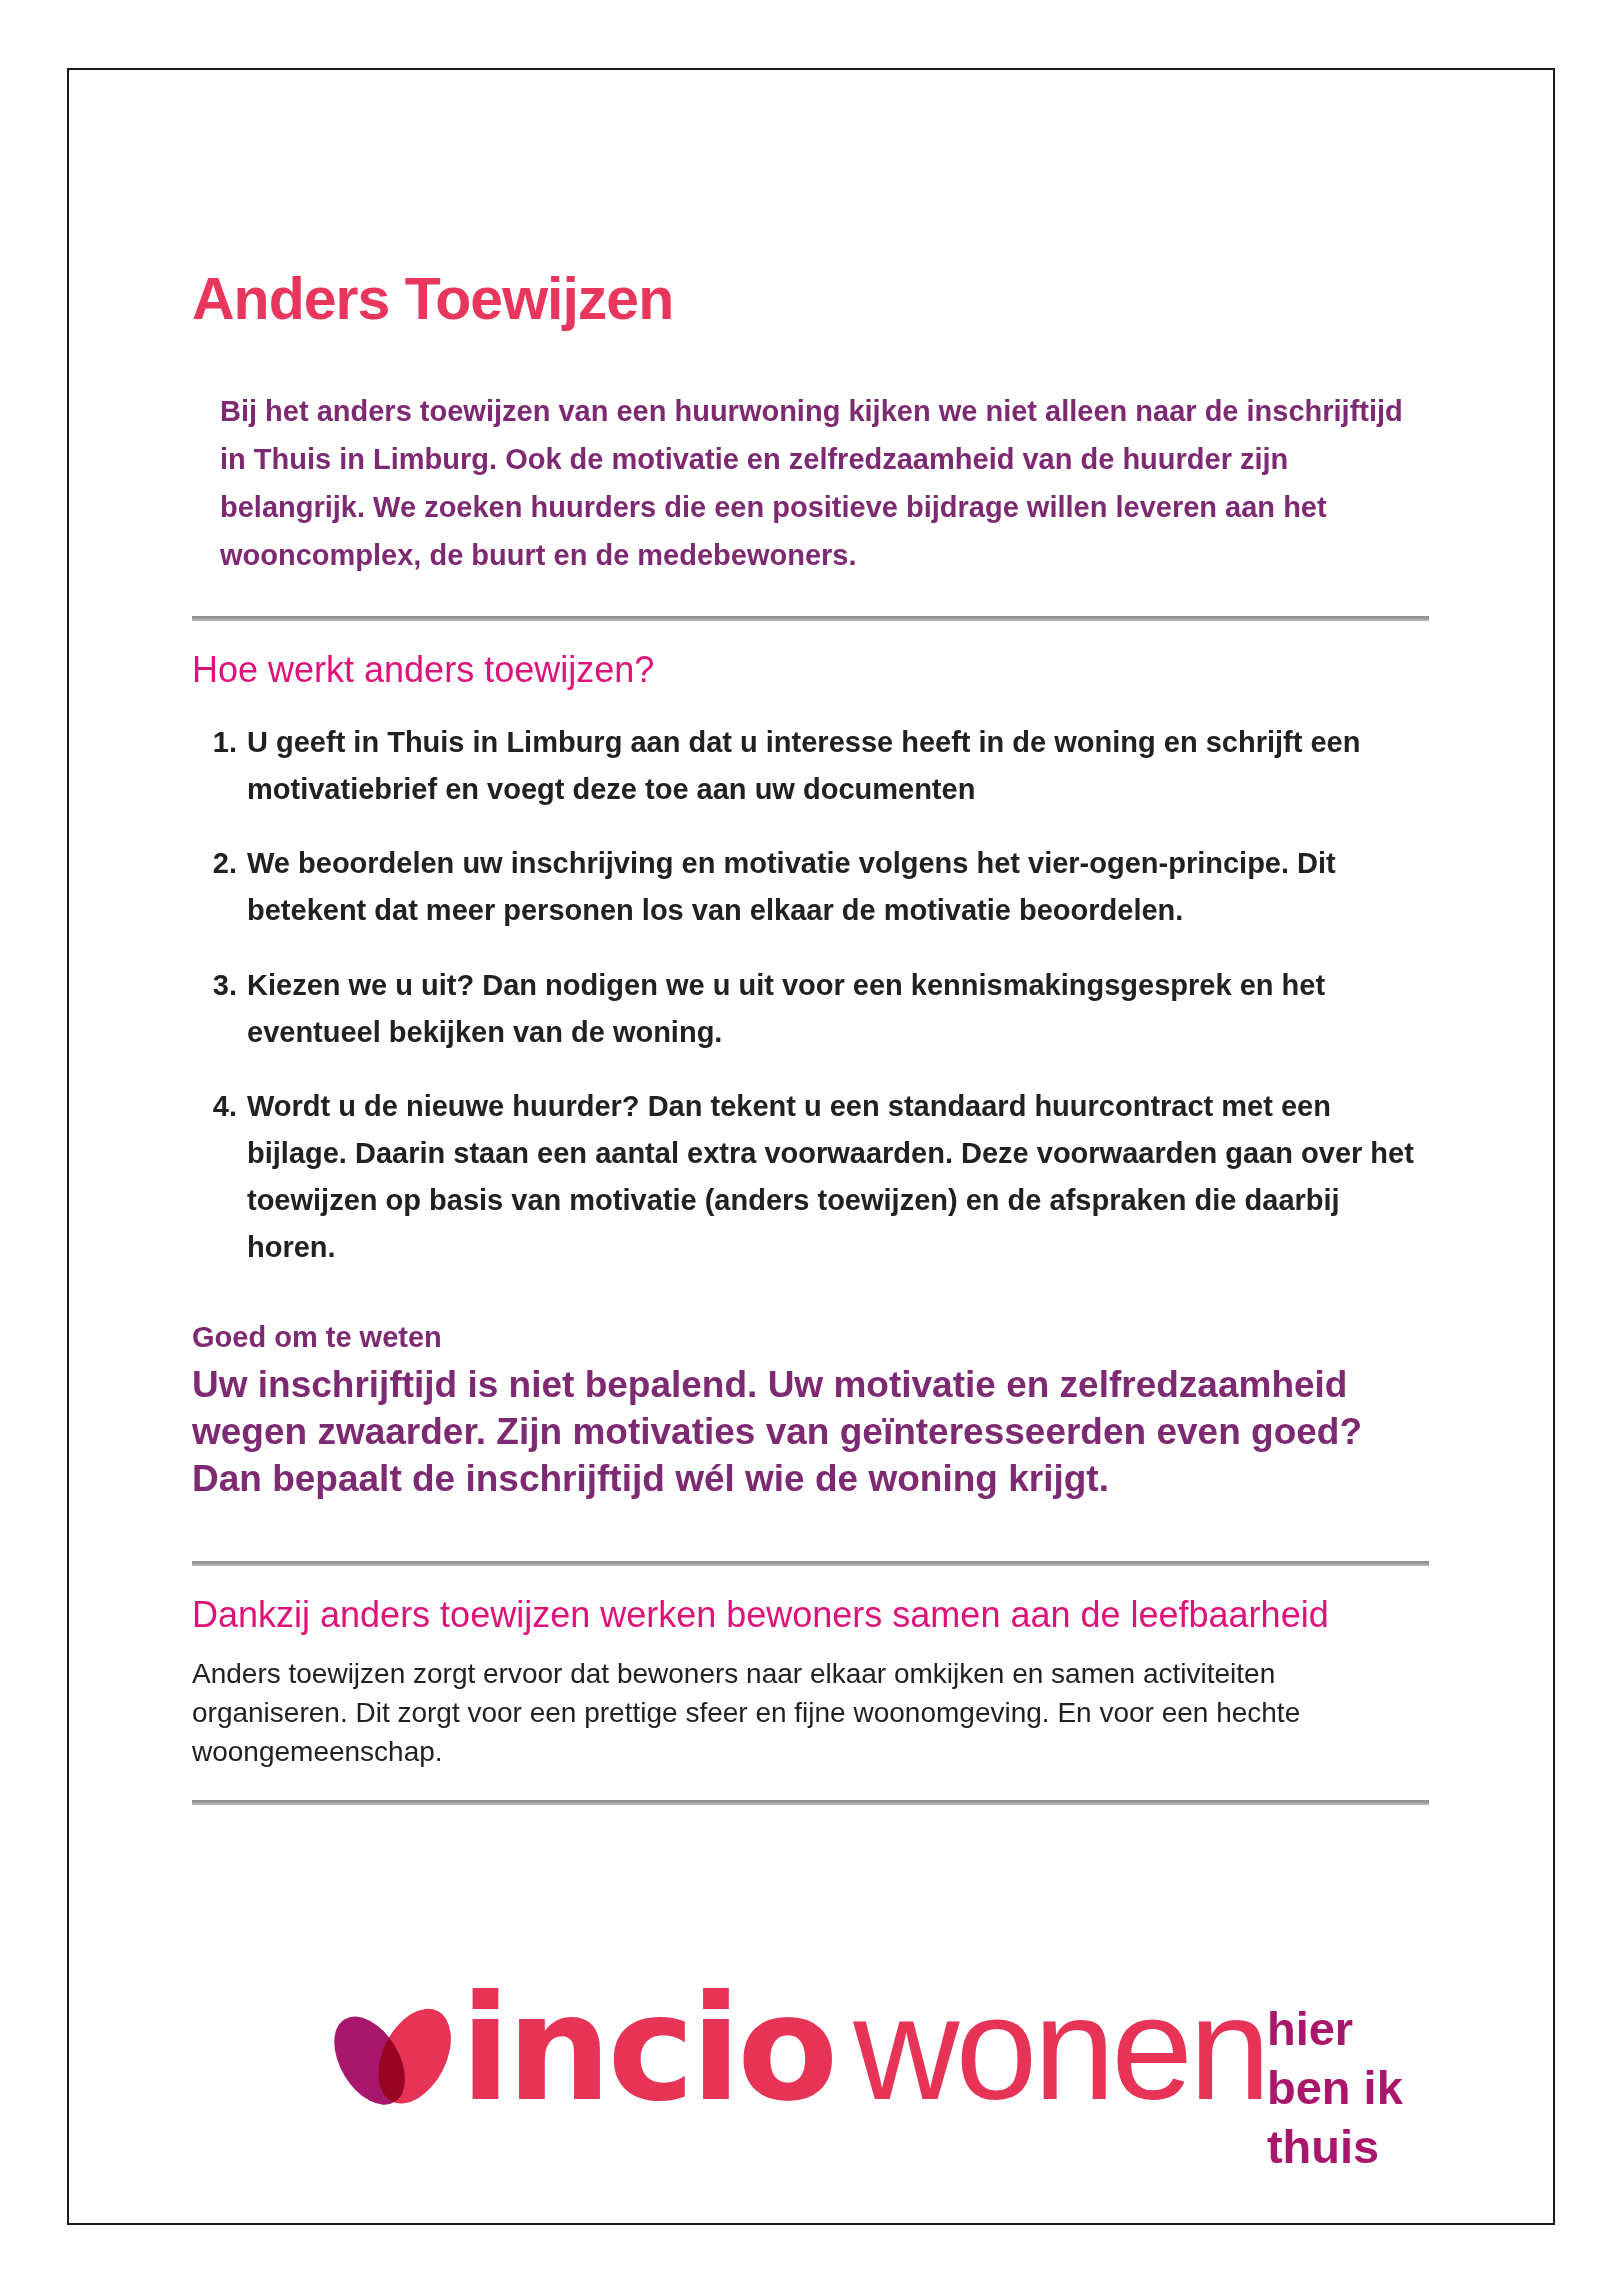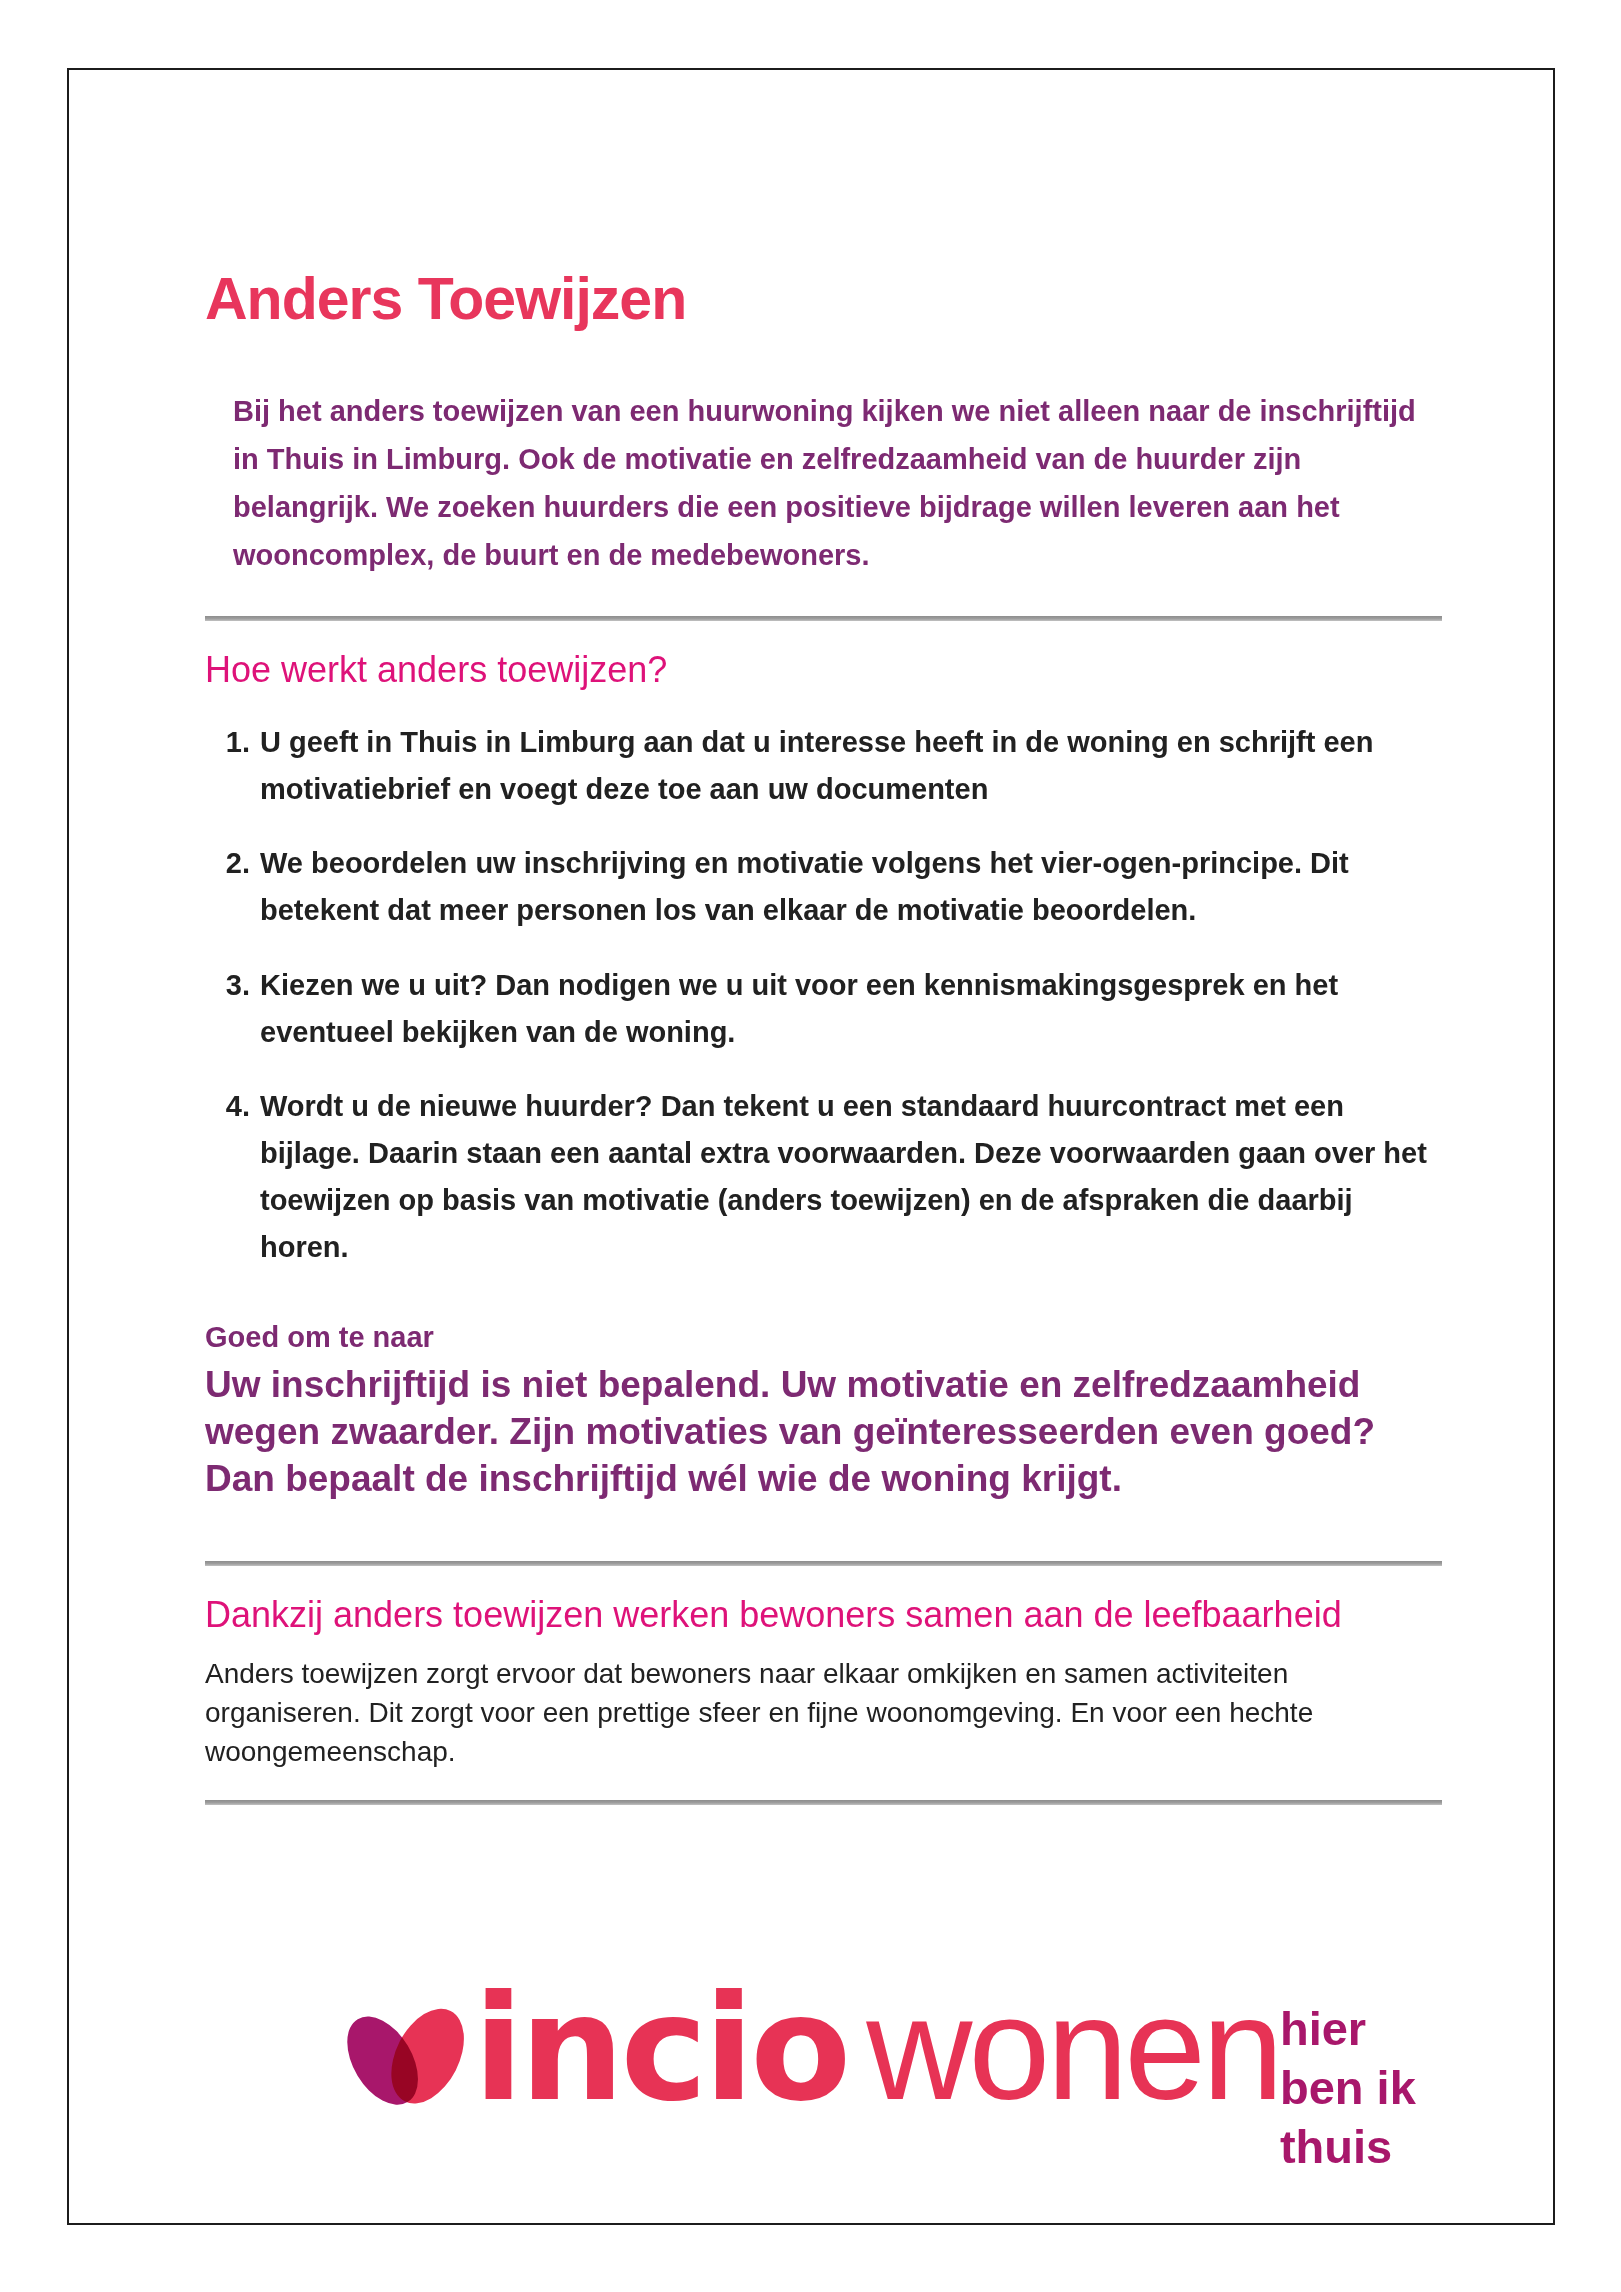--- a/index.html
+++ b/index.html
@@ -22,21 +22,21 @@
   }
   .frame{
     position:absolute;
     left:67px;top:68px;
     width:1488px;height:2157px;
     border:2.9px solid #1c1c1c;
     background:#ffffff;
   }
   .content{
     position:absolute;
-    left:205px;top:0;
+    left:192px;top:0;
     width:1237px;
   }
   .doc-title{
     margin-top:267px;
     font-size:59px;
     font-weight:bold;
     line-height:1.1;
     color:var(--title-pink,#e8365c);
     letter-spacing:-1px;
   }
@@ -152,21 +152,21 @@
 
   <h2 class="section-heading">Hoe werkt anders toewijzen?</h2>
 
   <ol class="steps">
     <li>U geeft in Thuis in Limburg aan dat u interesse heeft in de woning en schrijft een motivatiebrief en voegt deze toe aan uw documenten</li>
     <li>We beoordelen uw inschrijving en motivatie volgens het vier-ogen-principe. Dit betekent dat meer personen los van elkaar de motivatie beoordelen.</li>
     <li>Kiezen we u uit? Dan nodigen we u uit voor een kennismakingsgesprek en het eventueel bekijken van de woning.</li>
     <li>Wordt u de nieuwe huurder? Dan tekent u een standaard huurcontract met een bijlage. Daarin staan een aantal extra voorwaarden. Deze voorwaarden gaan over het toewijzen op basis van motivatie (anders toewijzen) en de afspraken die daarbij horen.</li>
   </ol>
 
-  <p class="note-heading">Goed om te naar</p>
+  <p class="note-heading">Goed om te weten</p>
   <p class="note-body">Uw inschrijftijd is niet bepalend. Uw motivatie en zelfredzaamheid wegen zwaarder. Zijn motivaties van geïnteresseerden even goed? Dan bepaalt de inschrijftijd wél wie de woning krijgt.</p>
 
   <div class="rule rule-2"></div>
 
   <h2 class="section-heading">Dankzij anders toewijzen werken bewoners samen aan de leefbaarheid</h2>
 
   <p class="body-paragraph">Anders toewijzen zorgt ervoor dat bewoners naar elkaar omkijken en samen activiteiten organiseren. Dit zorgt voor een prettige sfeer en fijne woonomgeving. En voor een hechte woongemeenschap.</p>
 
   <div class="rule rule-3"></div>
 

